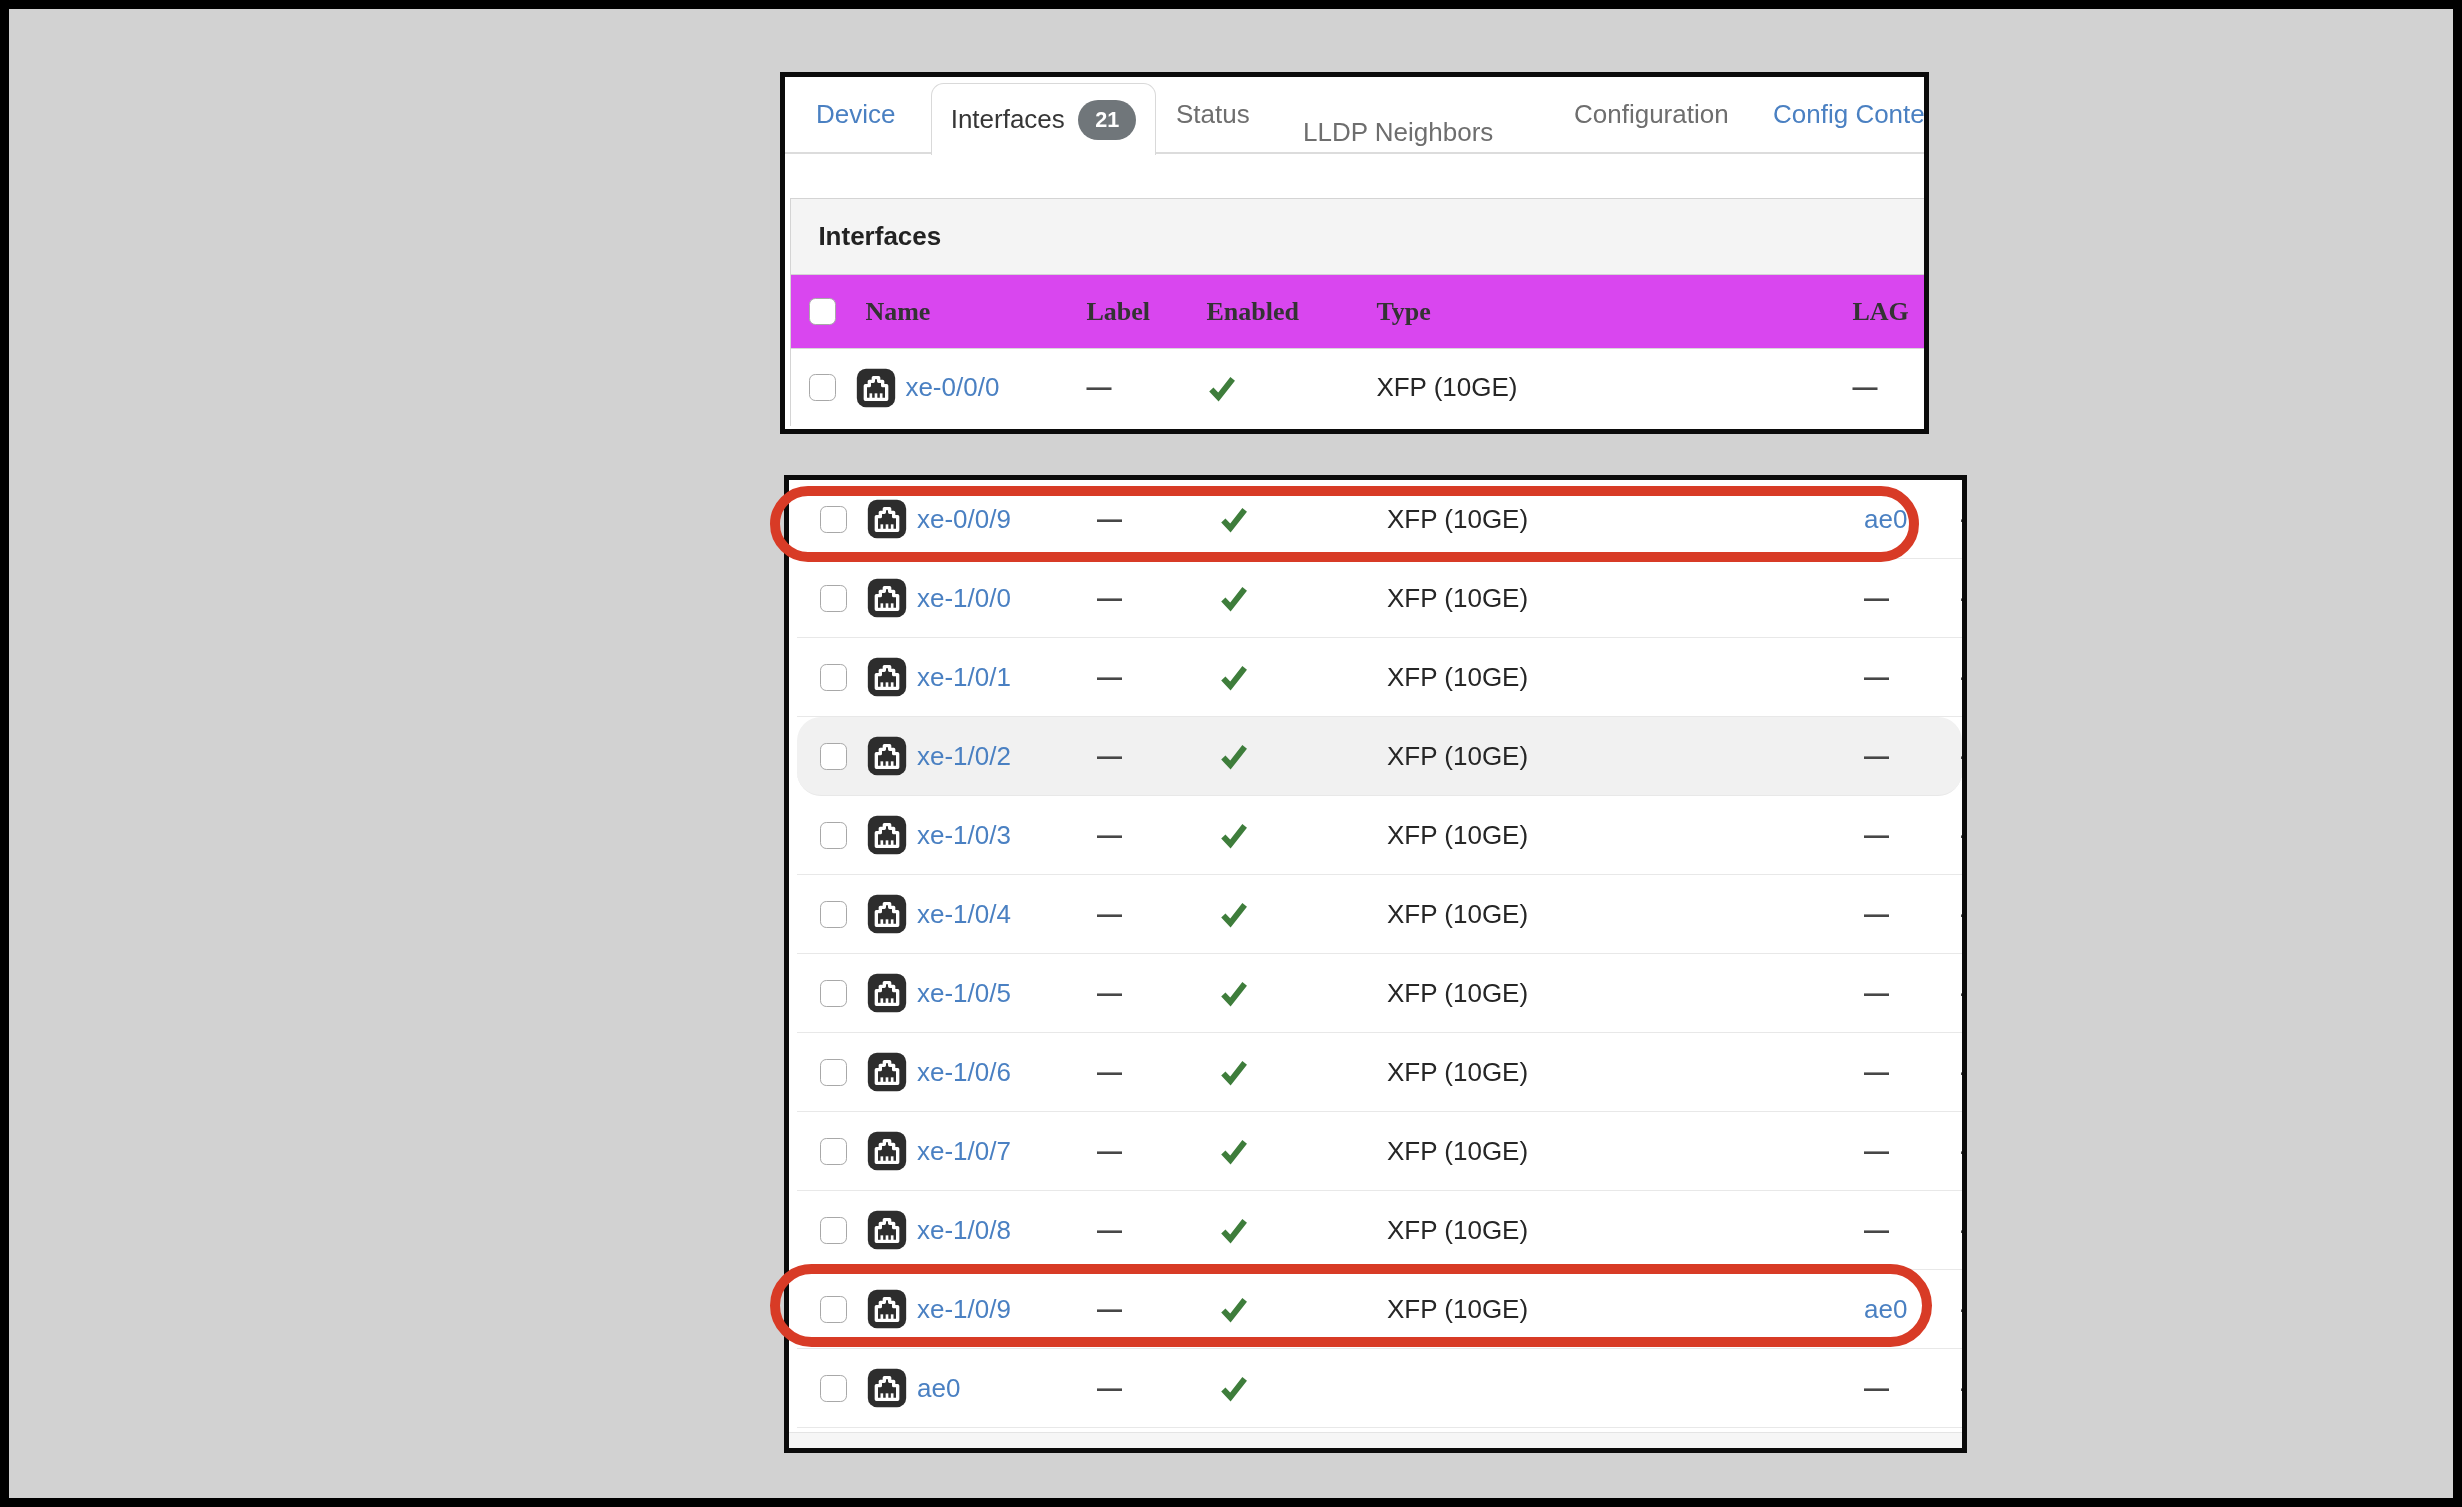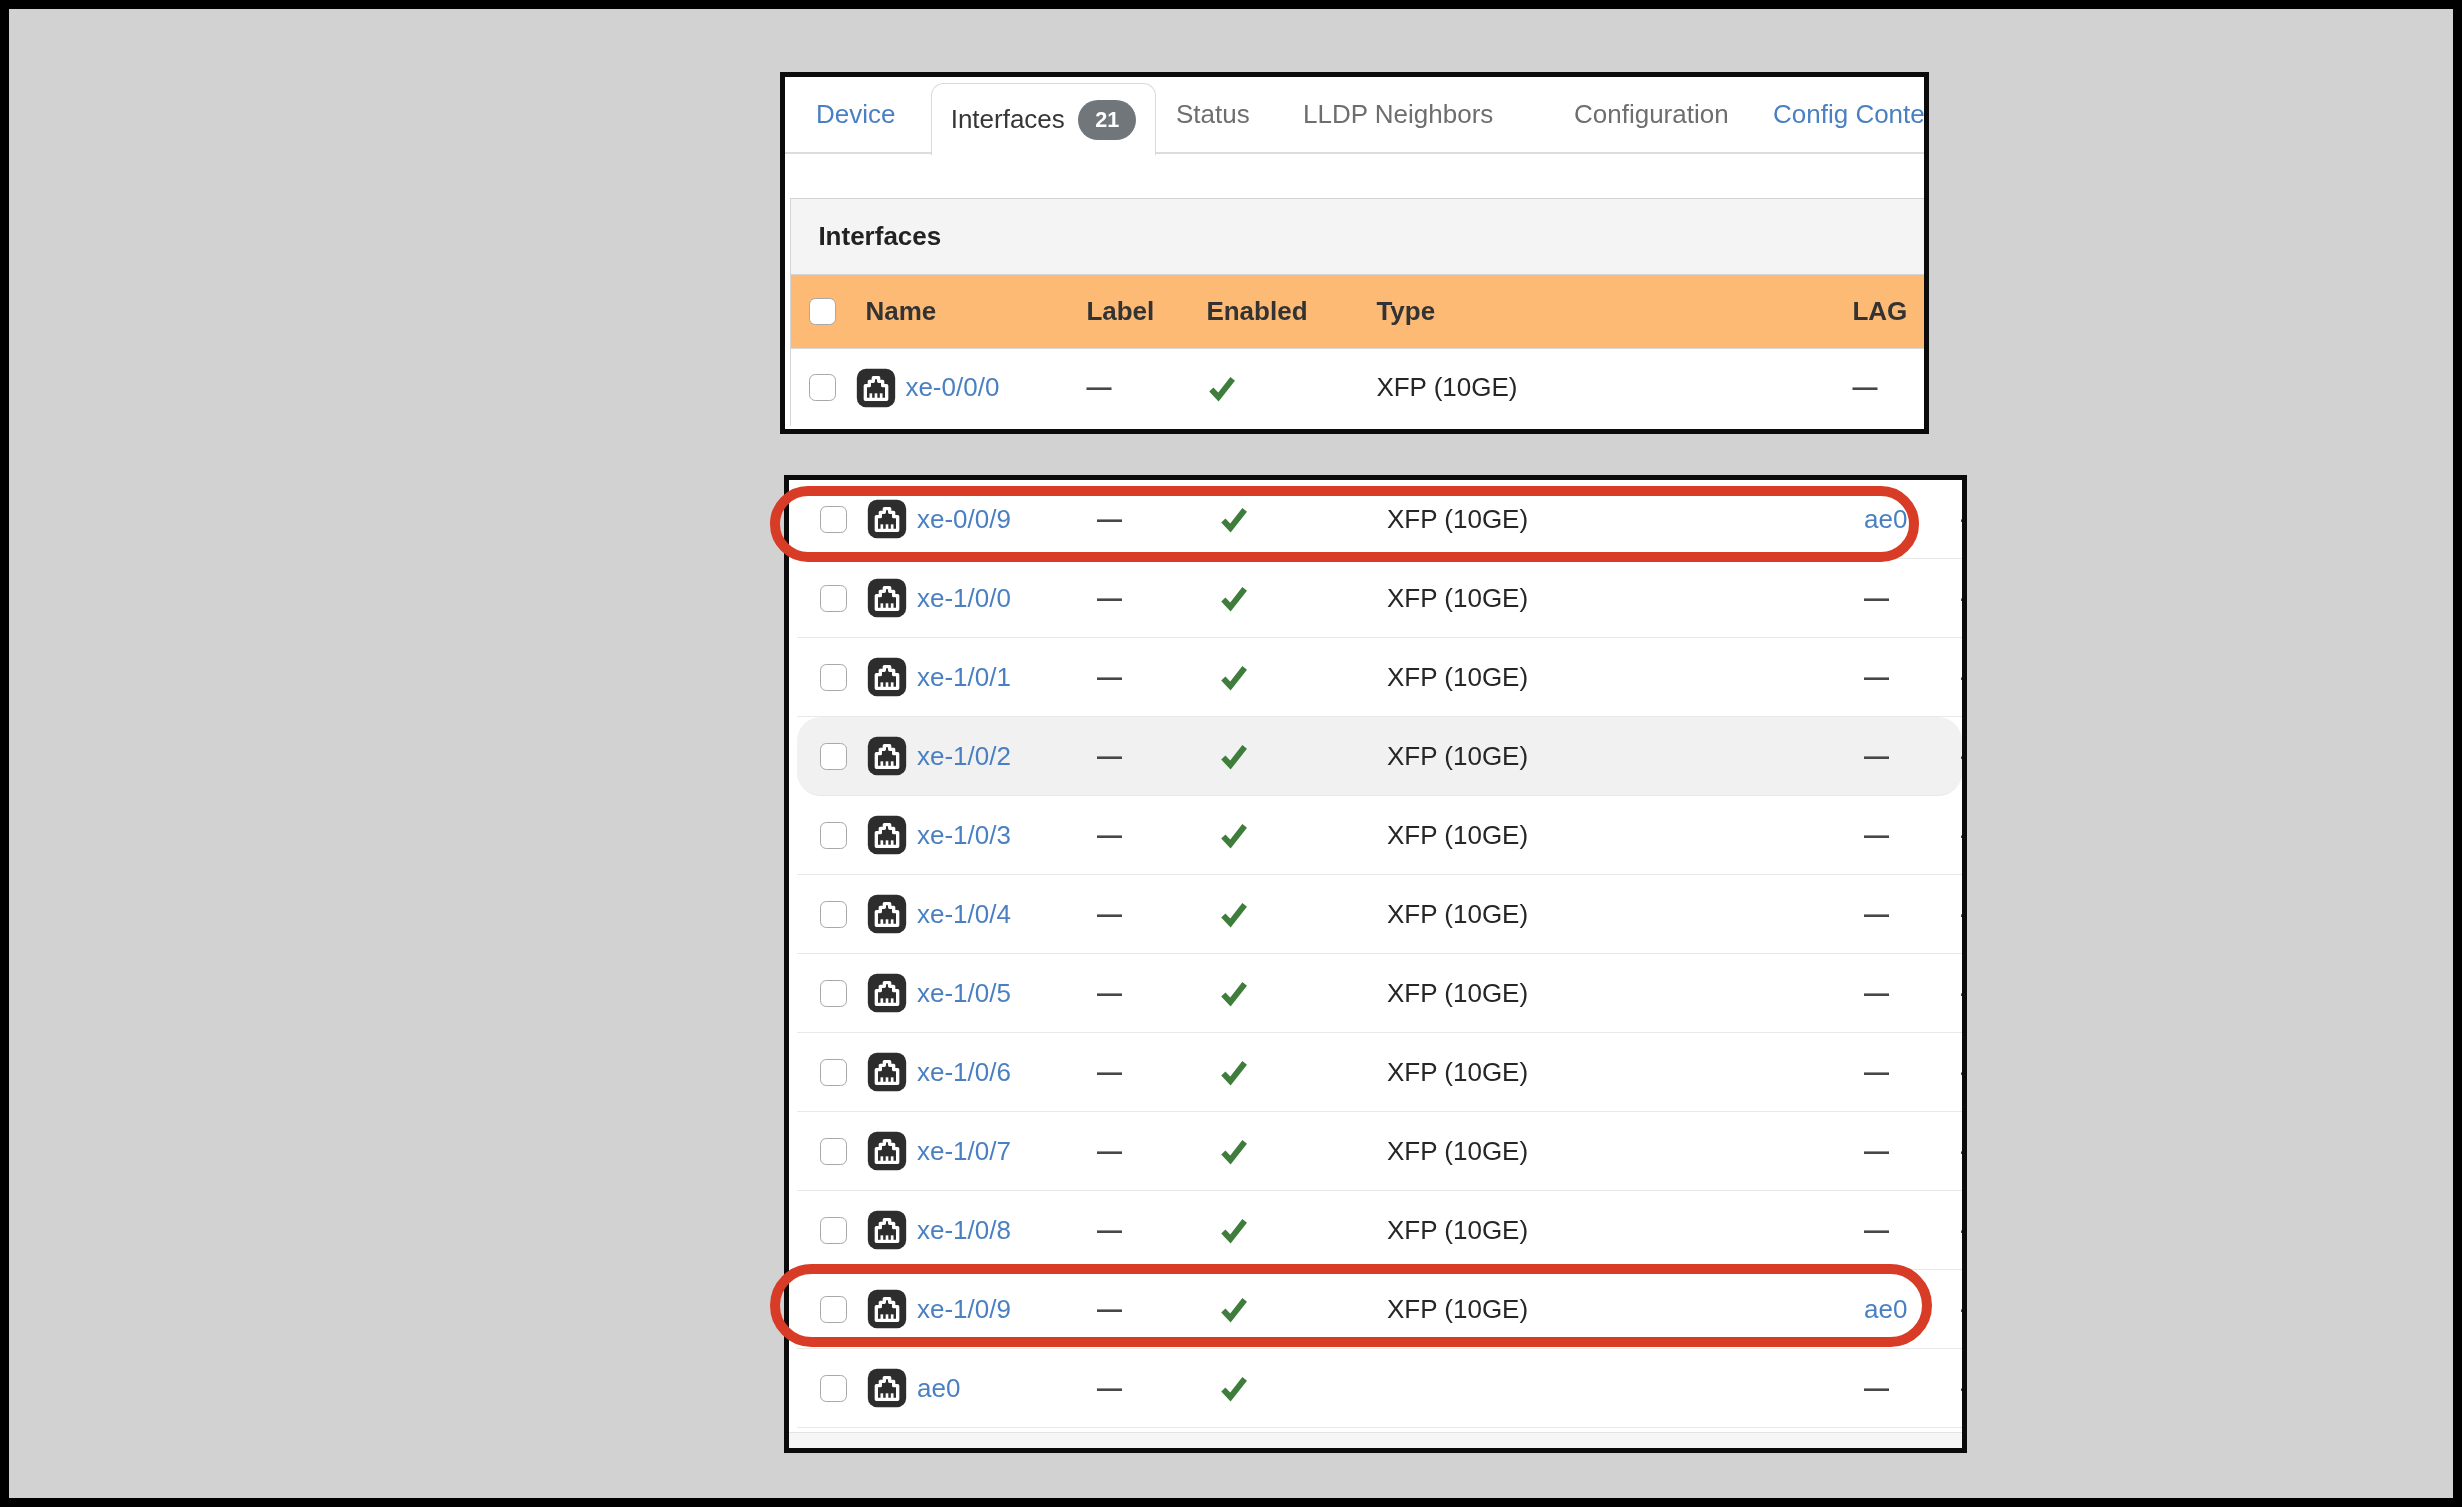--- a/index.html
+++ b/index.html
@@ -42,21 +42,21 @@
   .tab-active {
     position:absolute; left:146px; top:6.3px; width:225px; height:72px;
     background:#fff;
     border:1.8px solid #d9d9d9; border-bottom:none;
     border-radius:12.6px 12.6px 0 0;
     display:flex; align-items:center; justify-content:center; gap:13.5px;
     font-size:26px; color:#363636; z-index:2; white-space:nowrap;
   }
   .tab-device { left:31px; }
   .tab-status { left:391px; }
-  .tab-lldp   { left:518px; }
+  .tab-lldp   { left:518px;margin-top:18px; }
   .tab-config { left:773px;margin-left:16px; }
   .tab-ctx    { left:988px; }
   .badge {
     display:inline-flex; align-items:center; justify-content:center;
     min-width:58px; height:40px; padding:0 14.4px;
     background:#70767a; color:#fff;
     border-radius:21.6px; font-size:21.6px; font-weight:700;
   }
 
   
@@ -64,22 +64,23 @@
     position:absolute; left:5.4px; top:121px; width:1349px;
     border:1.8px solid #d4d4d4; border-bottom:none; background:#fff;
   }
   .card-header {
     height:76px; background:#f4f4f4;
     border-bottom:1.8px solid #d4d4d4;
     display:flex; align-items:center; padding-left:27px;
     font-size:26px; font-weight:700; color:#222;
   }
   .thead {
-    position:relative; height:74px; background:#fdba74;
+    position:relative; height:74px; background:#d946ef;
     border-bottom:1.8px solid #d8d8d8;
+    font-family:Liberation Serif, serif;
   }
   .th {
     position:absolute; top:0; bottom:0;
     display:flex; align-items:center;
     font-size:26px; font-weight:700; color:#333; white-space:nowrap;
   }
 
   
   .trow {
     position:relative; background:#fff;

